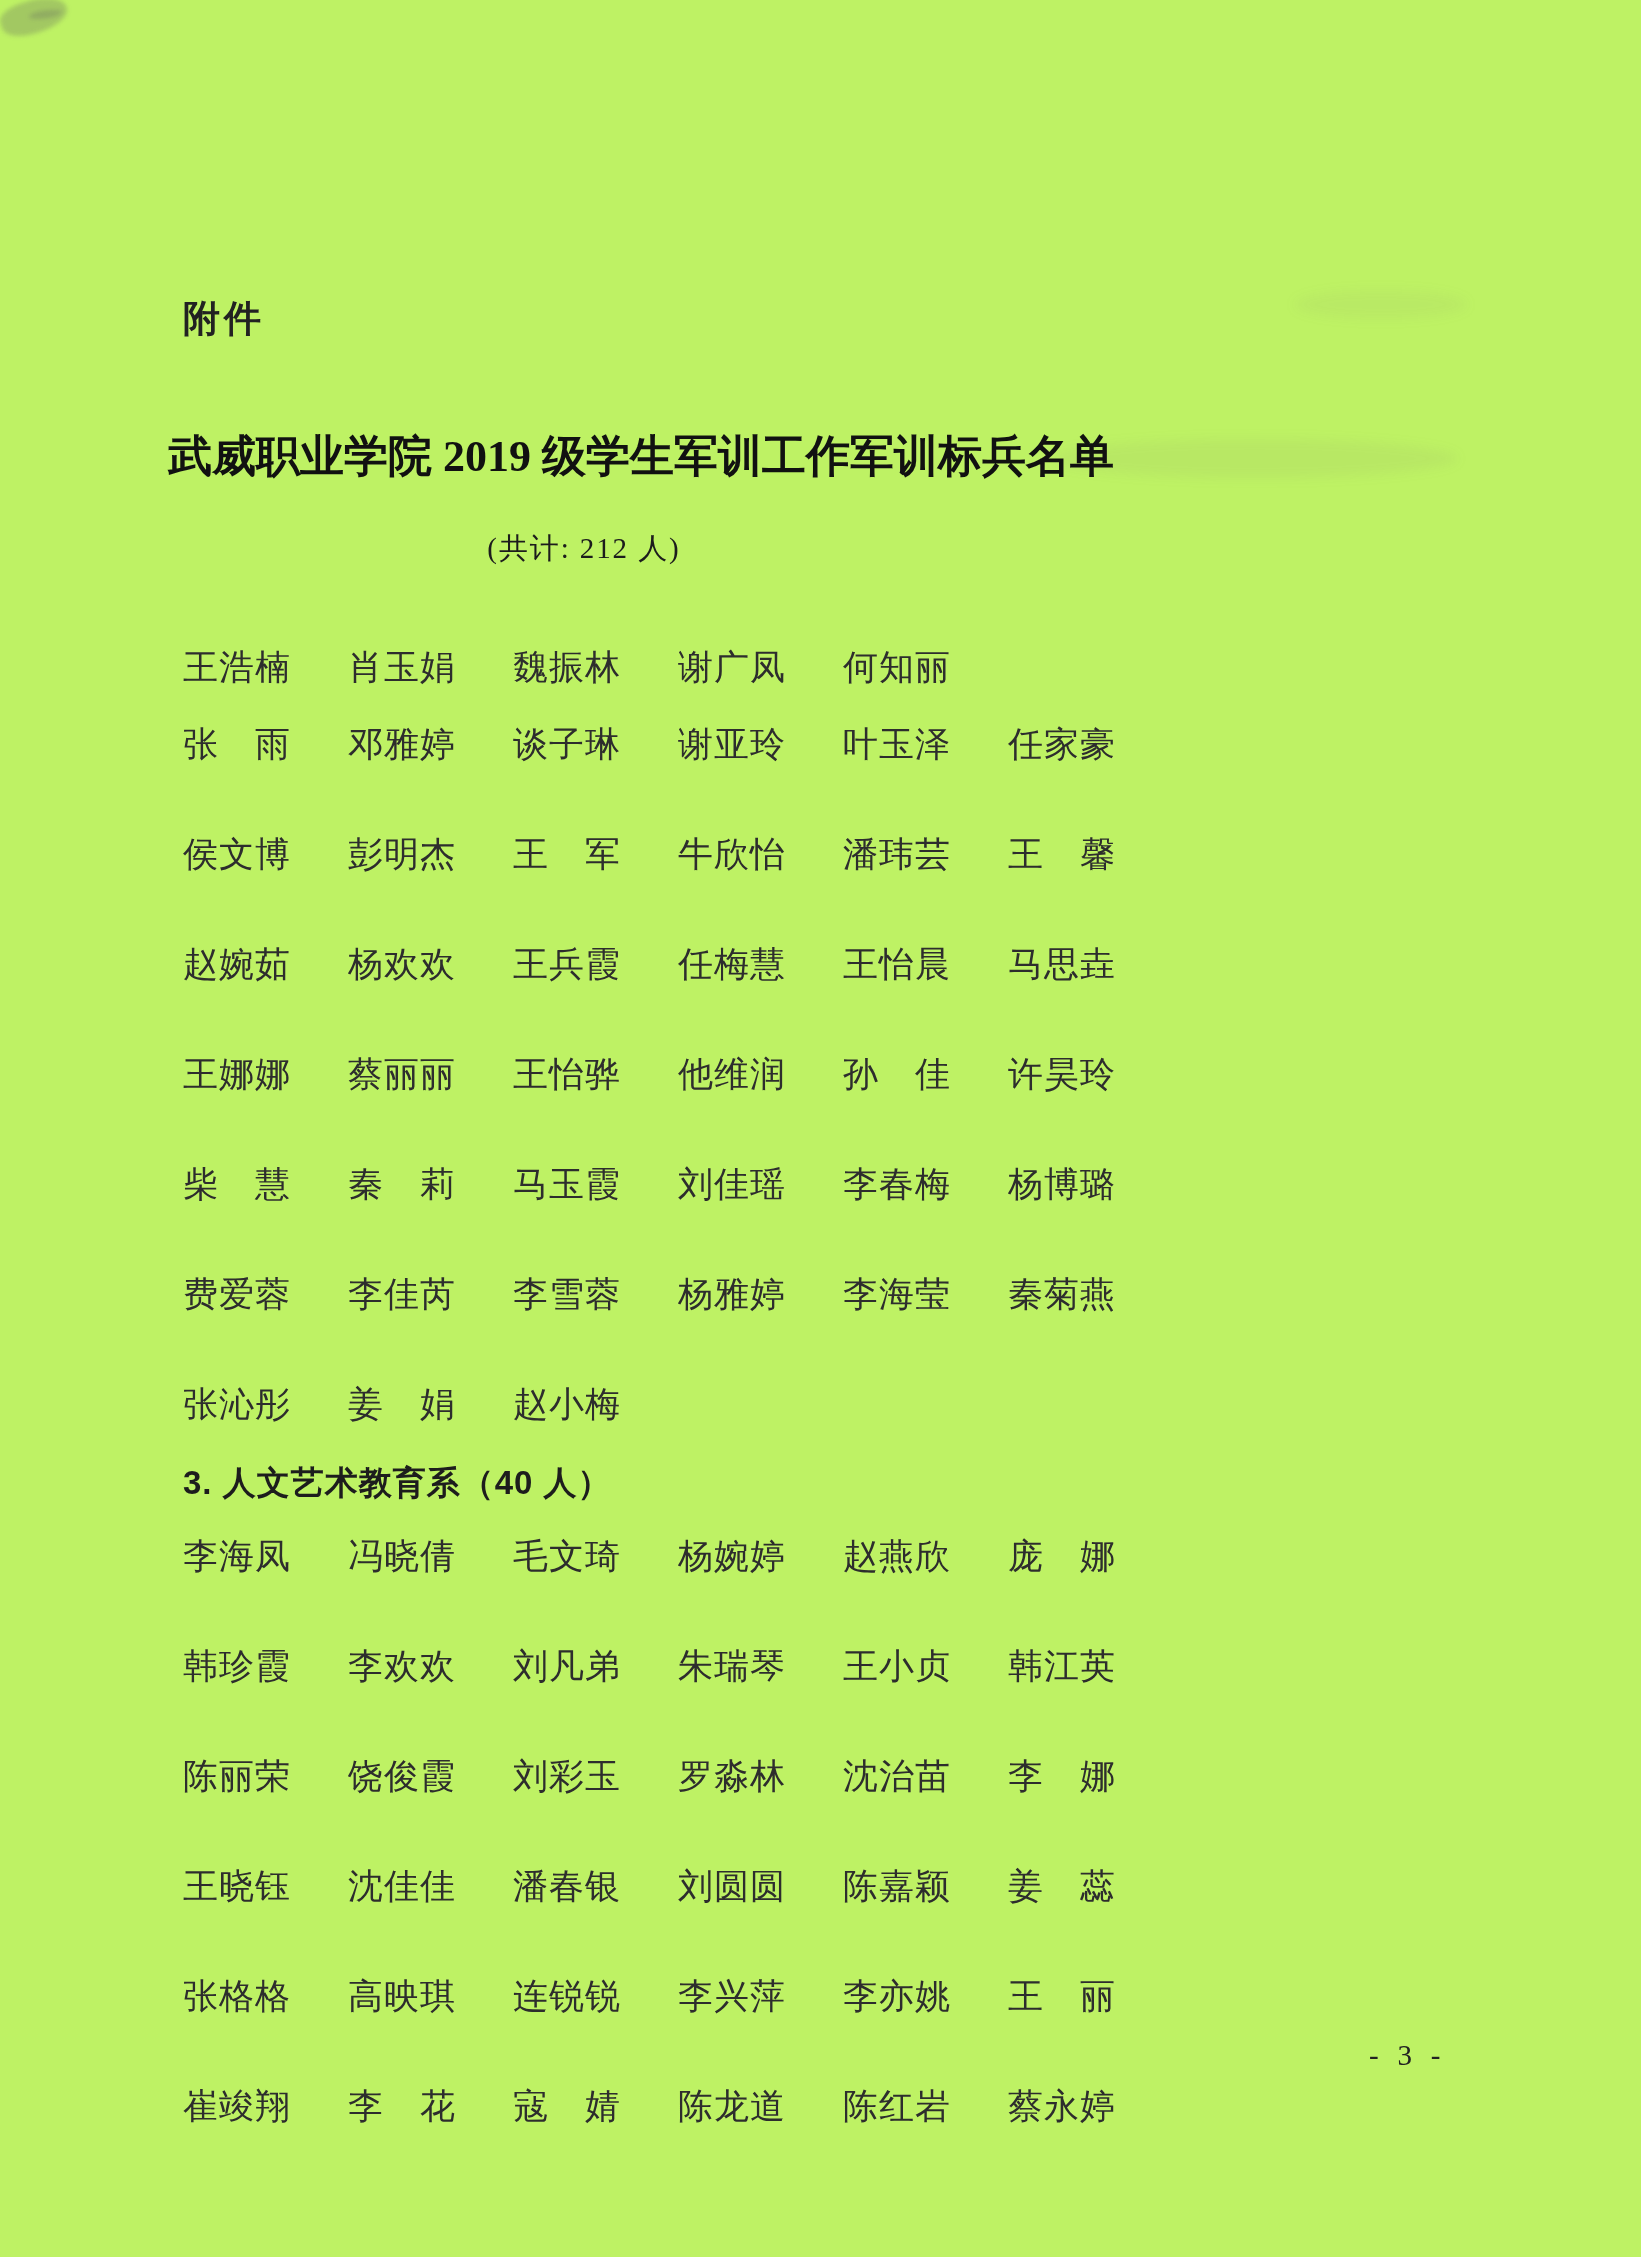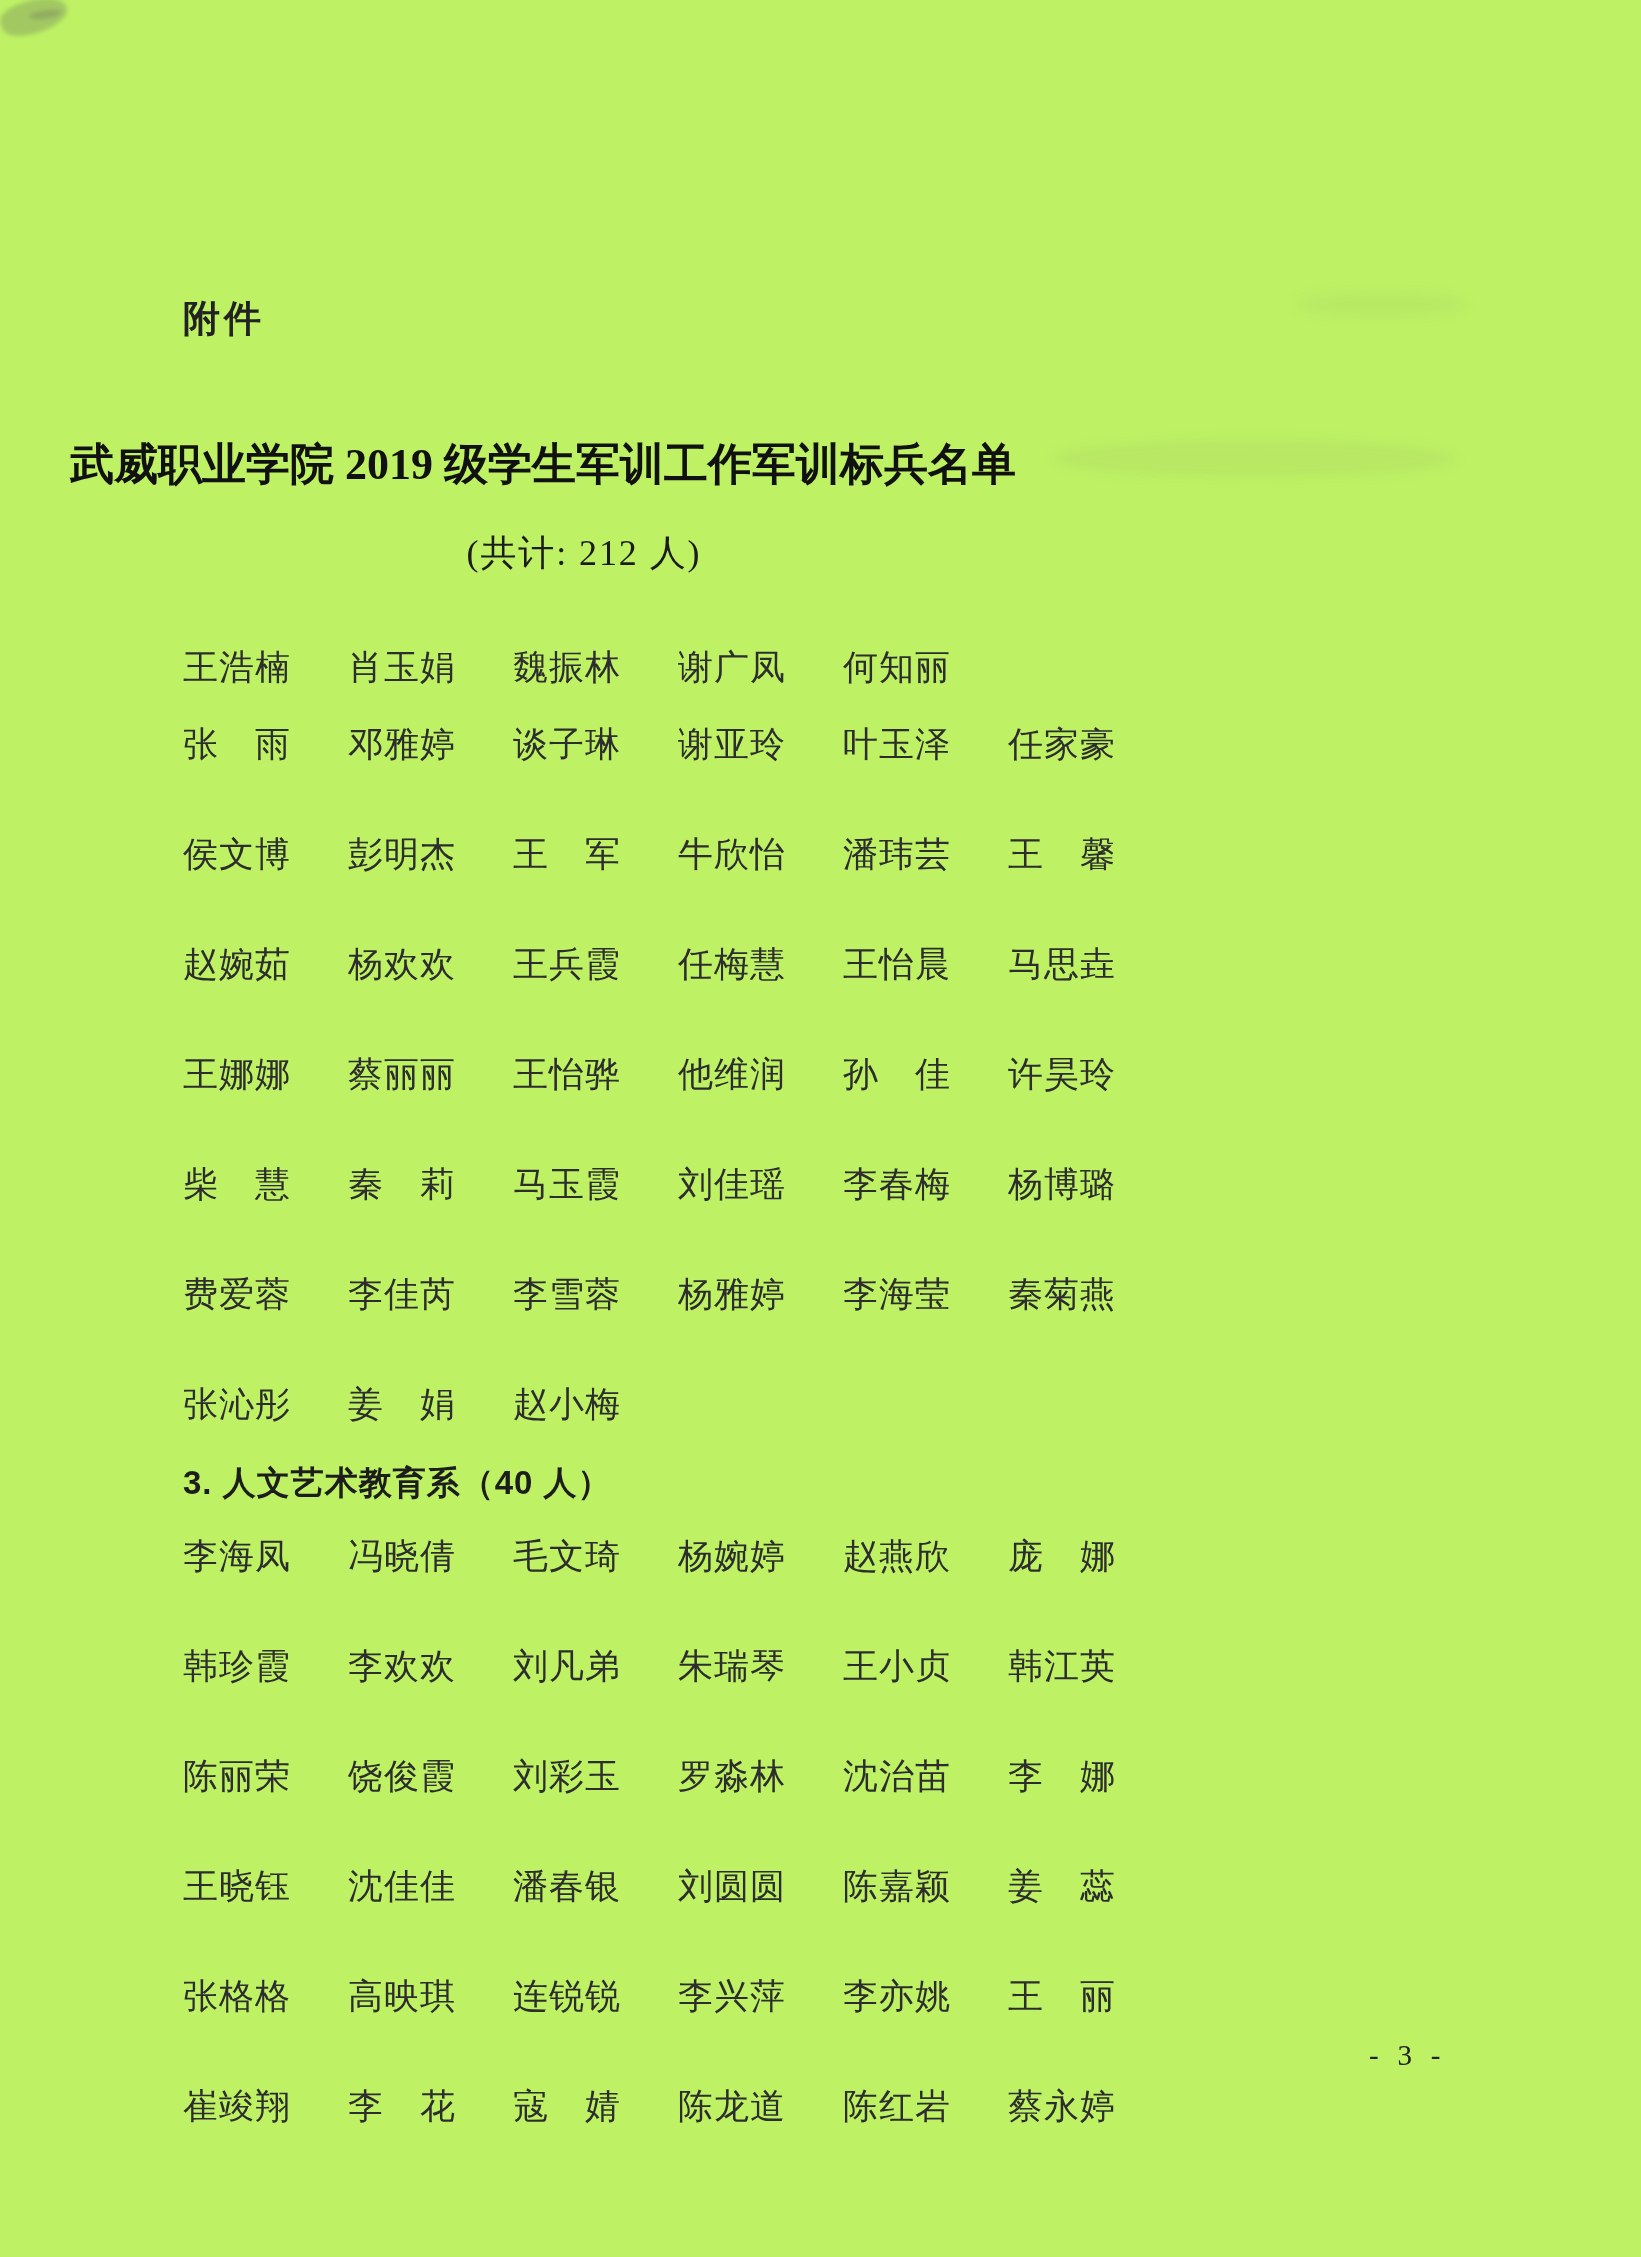--- a/index.html
+++ b/index.html
@@ -26,30 +26,30 @@
   .smudge:after{content:"";position:absolute;left:29px;top:13.5px;width:33px;height:7.7px;
           background:rgba(90,90,95,0.25);border-radius:50%;transform:rotate(10deg);}
 
   .attachment{
     position:absolute;left:183px;top:294px;
     font-family:"Liberation Sans", sans-serif;
     font-weight:600;font-size:37px;color:#222;
     letter-spacing:3.9px;
   }
   .title{
-    position:absolute;left:58px;top:423px;width:1052px;margin:12px;
-    text-align:left;
+    position:absolute;left:58px;top:423px;width:1052px;margin:4px;
+    text-align:right;
     font-family:"Liberation Serif", serif;
     font-weight:bold;font-size:44px;color:#111;
     letter-spacing:0px;white-space:nowrap;
   }
   .subtitle{
     position:absolute;left:58px;top:529px;width:1052px;
     text-align:center;
-    font-size:36px;color:#1c1c1c;
+    font-size:29px;color:#1c1c1c;
     letter-spacing:1.9px;
   }
   .sections{
     position:absolute;left:183px;top:630px;width:801px;
   }
   .sec-heading{
     margin:0;
     height:74px;line-height:74px;
     font-family:"Liberation Sans", sans-serif;
     font-weight:700;font-size:33px;color:#1d1d1d;

